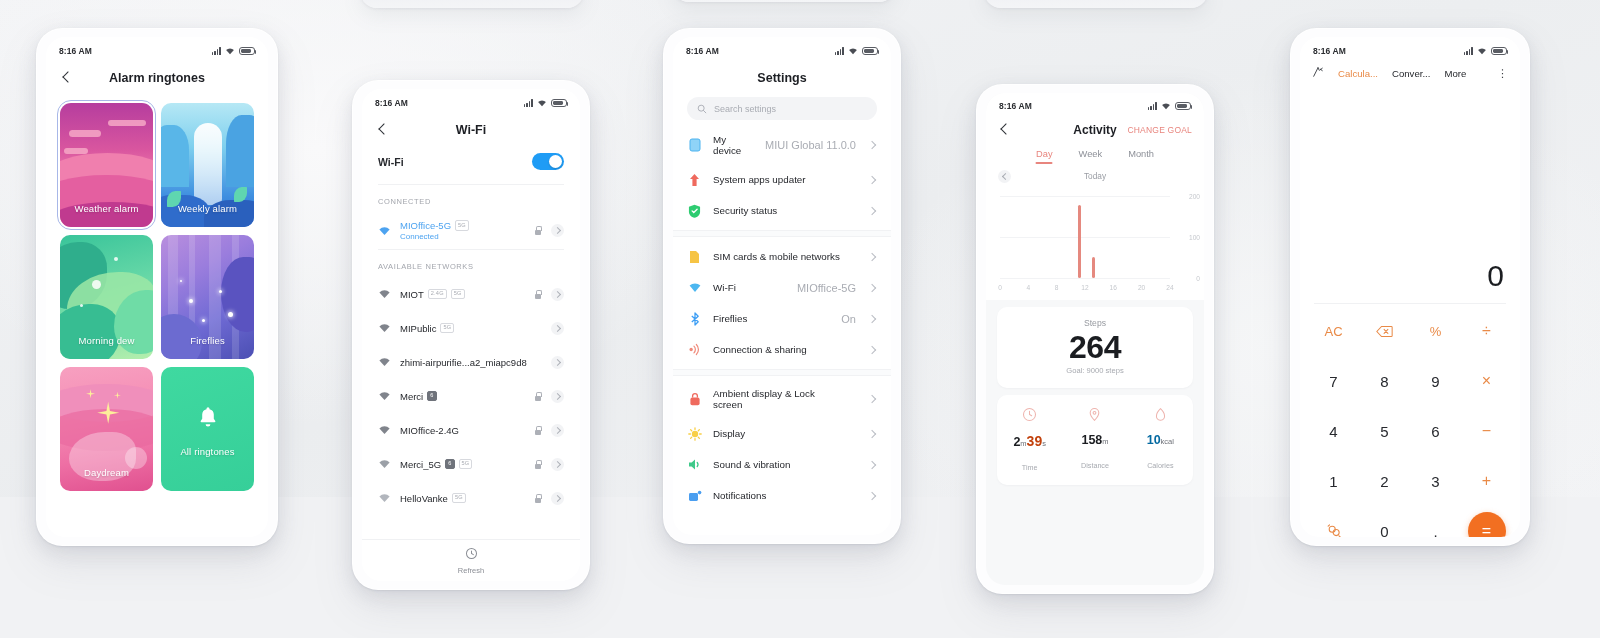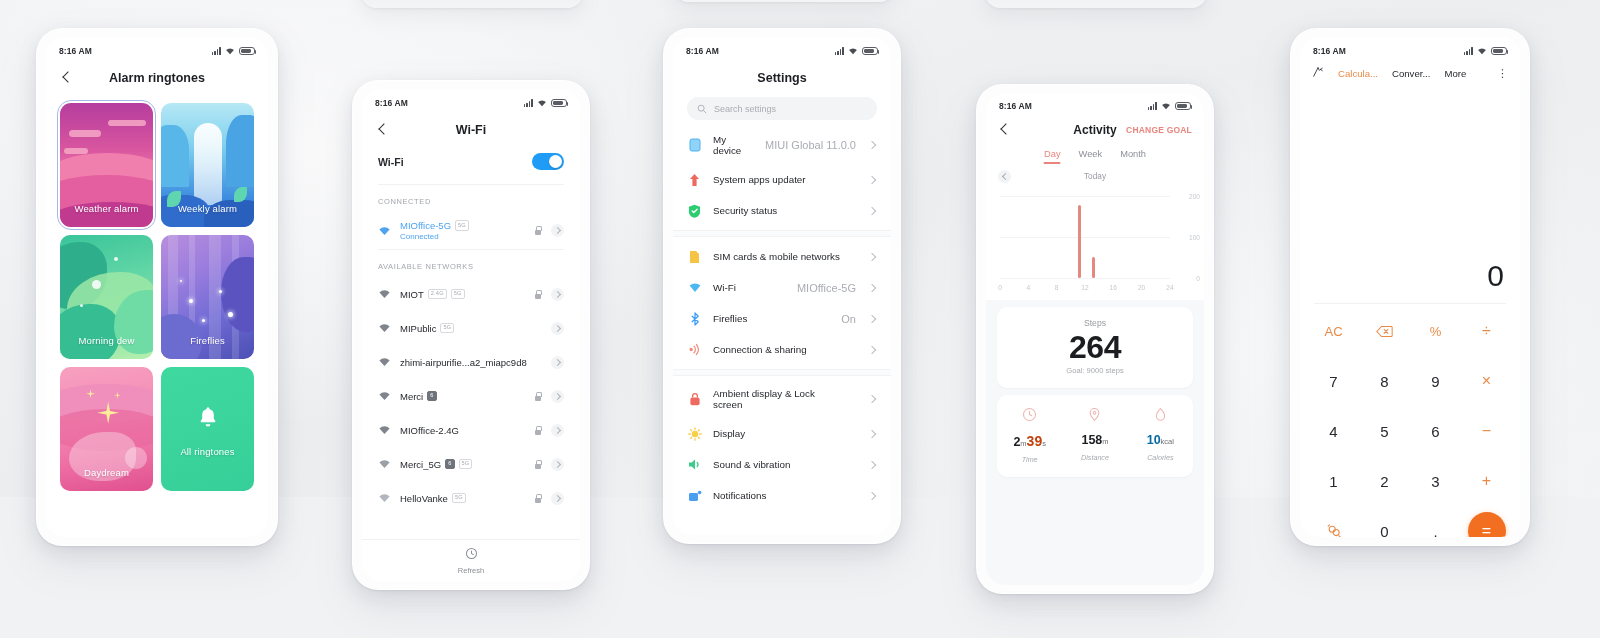--- a/index.html
+++ b/index.html
@@ -198,22 +198,22 @@
   .set-ic { width:15px; height:15px; flex:0 0 auto; display:flex; align-items:center; justify-content:center; }
   .set-lbl { flex:1; font-size:9.8px; color:#26282d; }
   .set-val { font-size:11px; color:#a9acb3; }
   .set-sep { height:7px; background:#fafbfc; border-top:1px solid #f1f2f4; border-bottom:1px solid #f1f2f4; margin: 4px 0; }
 
   
   #p4 { left: 976px; top: 84px; width: 238px; height: 510px; background:#fdfdfe; }
   #p4 .screen { background: #f7f8f9; }
   .act-nav { display:flex; align-items:center; height:30px; padding: 0 12px; position:relative; background:#fff;}
   .act-title { position:absolute; left:0; right:0; text-align:center; font-size:12px; font-weight:700; color:#1d1f24; }
-  .act-goal { margin-left:auto; font-size:8.5px; color:#e8857e; font-weight:700; letter-spacing:.2px; z-index:2; cursor:pointer;}
-  .act-tabs { display:flex; justify-content:center; gap:18px; background:#fff; padding: 4px 0 0 0; }
+  .act-goal { margin-left:auto; font-size:8.5px; color:#e8857e; font-weight:400; letter-spacing:.2px; z-index:2; cursor:pointer;}
+  .act-tabs { display:flex; justify-content:center; gap:26px; background:#fff; padding: 4px 0 0 0; }
   .act-tab { font-size:9.3px; color:#8d9098; padding-bottom:5px; position:relative; cursor:pointer; }
   .act-tab.on { color:#e8857e; }
   .act-tab.on::after { content:''; position:absolute; left:50%; transform:translateX(-50%); bottom:0; width:17px; height:2px; border-radius:1px; background:#e8857e; }
   .act-dayrow { display:flex; align-items:center; background:#fff; height:24px; padding: 0 12px; position:relative; }
   .day-prev { width:13px;height:13px;border-radius:50%;background:#f2f3f5;position:relative;cursor:pointer;}
   .day-prev::before{content:'';position:absolute;left:5px;top:4.2px;width:4px;height:4px;border-left:1.1px solid #a9acb3;border-bottom:1.1px solid #a9acb3;transform:rotate(45deg);}
   .day-lbl { position:absolute; left:0; right:0; text-align:center; font-size:8.3px; color:#9a9da4; }
   .chartbox { background:#fff; padding: 6px 0 2px 0; position:relative; height:112px; }
   .plot { position:absolute; left:14px; right:34px; top:8px; bottom:22px; }
   .gl { position:absolute; left:0; right:0; height:1px; background:#f2f3f5; }
@@ -226,21 +226,21 @@
   }
   .steps-card { padding: 11px 0 13px 0; text-align:center; }
   .steps-card .t { font-size:8.6px; color:#96999f; }
   .steps-card .v { font-size:32px; font-weight:700; color:#1b1d21; line-height:1.2; letter-spacing:-.5px; }
   .steps-card .g { font-size:7.6px; color:#a7aab0; }
   .stats-card { display:flex; padding: 12px 0 13px 0; }
   .stat { flex:1; text-align:center; }
   .stat .si { margin: 0 auto 7px auto; }
   .stat .sv { font-size:12.5px; font-weight:700; color:#1b1d21; }
   .stat .sv span { font-size:7.5px; font-weight:400; color:#6e7178; }
-  .stat .sl { font-size:7.2px; color:#a7aab0; margin-top:6px;font-style:italic; }
+  .stat .sl { font-size:7.2px; color:#a7aab0; margin-top:14px; }
 
   
   #p5 { left: 1290px; top: 28px; width: 240px; height: 518px; }
   .calc-top { display:flex; align-items:center; gap:14px; padding: 2px 12px 0 12px; height:22px; }
   .calc-tab { font-size:9.6px; color:#26282d; cursor:pointer; }
   .calc-tab.on { color:#e98a47; }
   .calc-dots { margin-left:auto; color:#3c3f45; font-size:11px; line-height:1; letter-spacing:0; cursor:pointer;}
   .calc-display { height:220px; display:flex; align-items:flex-end; justify-content:flex-end; padding: 0 16px 10px 16px; }
   .calc-display .val { font-size:30px; color:#1b1d21; font-weight:400; }
   .calc-divider { height:1px; background:#f0f1f3; margin: 0 14px; }

